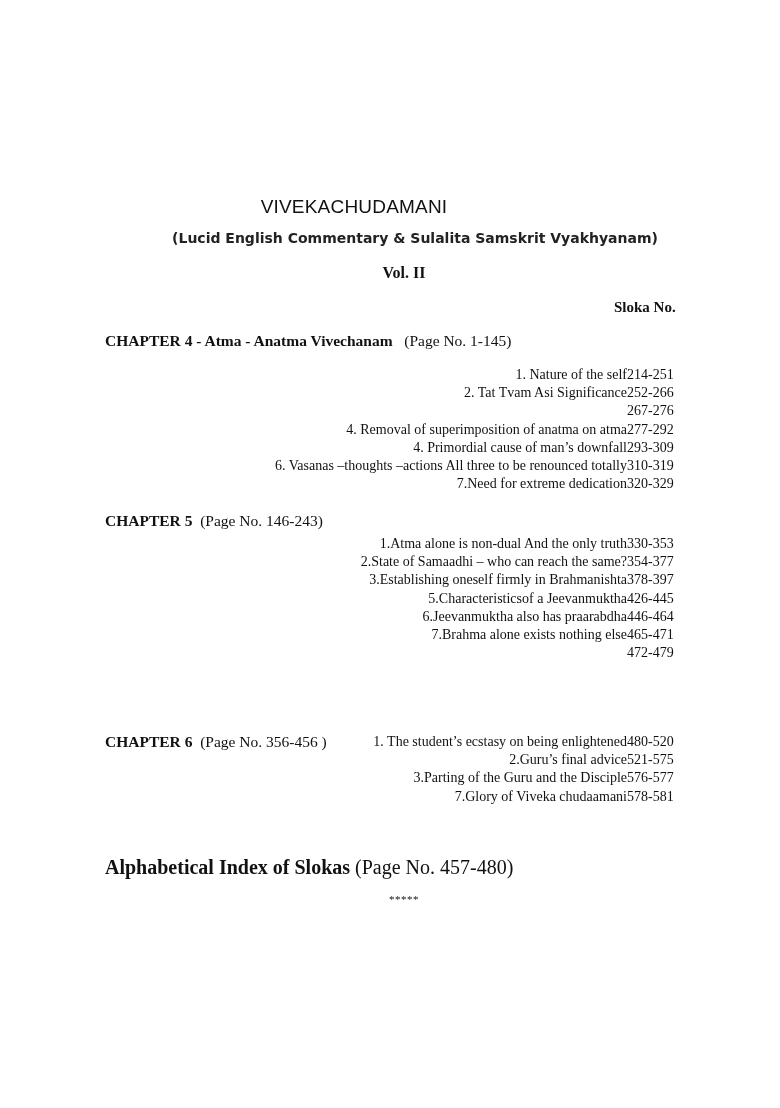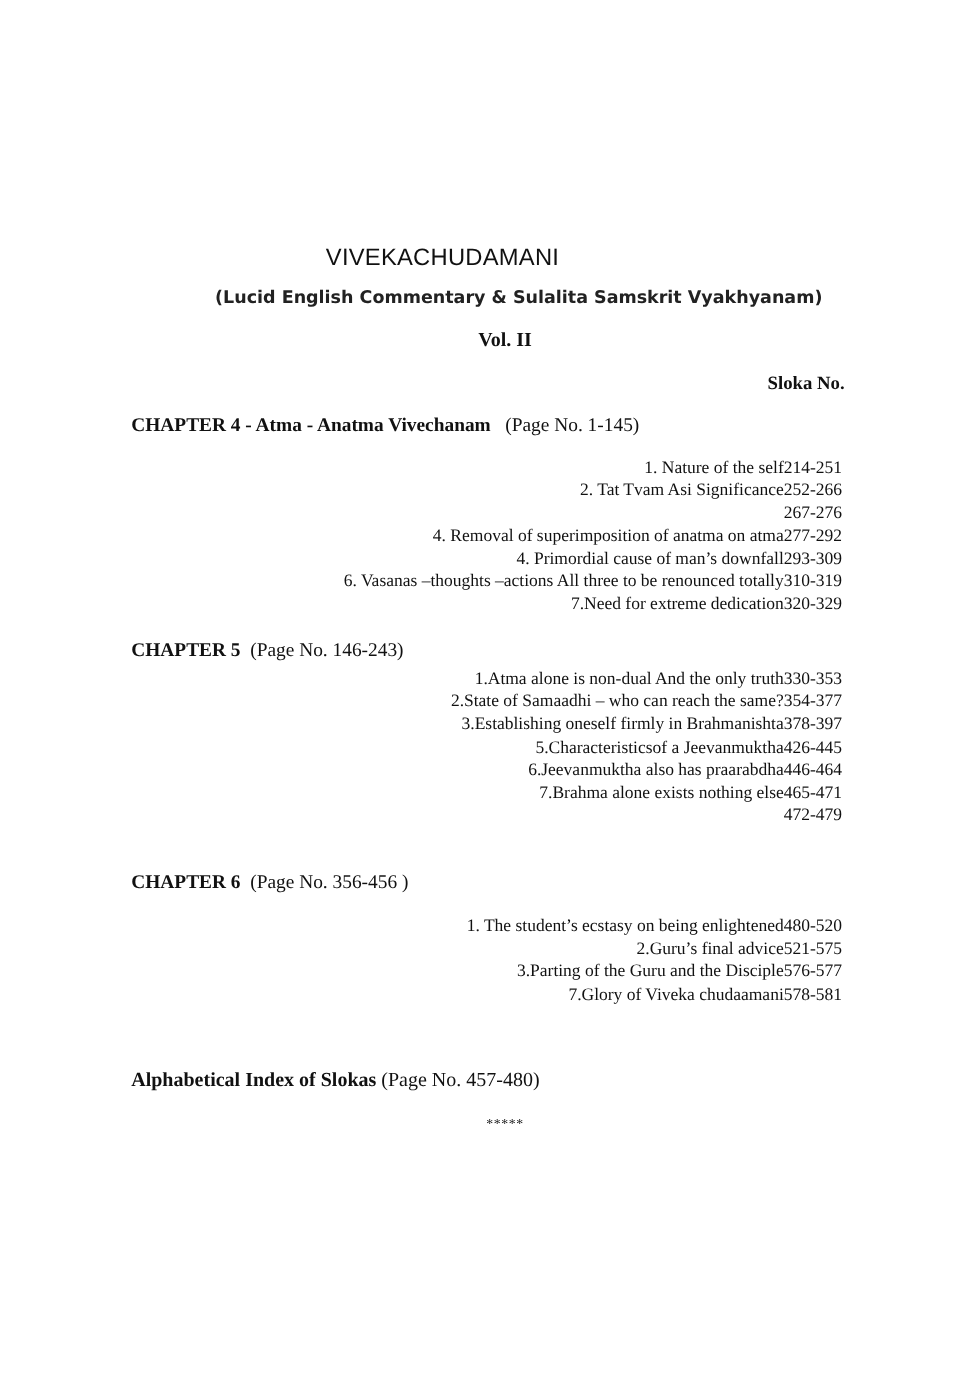--- a/index.html
+++ b/index.html
@@ -33,21 +33,21 @@
   .list { left: 105px; width: 580px; }
   .row {
     display: flex; justify-content: flex-end;
     font-size: 14px; line-height: 18.2px; height: 18.2px;
   }
   .row .num { width: 58px; text-align: left; }
   .stars {
     left: 0; width: 808px; top: 893px; text-align: center; font-size: 11px; letter-spacing: 0.5px;
   }
   .index {
-    left: 105px; top: 856px; font-size: 16px;
+    left: 105px; top: 856px; font-size: 20px;
   }
 </style>
 </head>
 <body>
 
 <div class="abs title">VIVEKACHUDAMANI</div>
 <div class="abs subtitle">(Lucid English Commentary &amp; Sulalita Samskrit Vyakhyanam)</div>
 <div class="abs vol">Vol. II</div>
 <div class="abs sloka-head">Sloka No.</div>
 
@@ -112,21 +112,21 @@
     </div>
   <div class="row">
       <span>7.Brahma alone exists nothing else</span>
       <span class="num">465-471</span>
     </div>
   <div class="row">
       <span class="num">472-479</span>
     </div>
 </div>
 
-<div class="abs chap" style="top:697px;">
+<div class="abs chap" style="top:733px;">
   <b>CHAPTER 6</b>&nbsp;
   <span>(Page No. 356-456 )</span>
 </div>
 <div class="abs list" style="top:733px;">
   <div class="row">
       <span>1. The student’s ecstasy on being enlightened</span>
       <span class="num">480-520</span>
     </div>
   <div class="row">
       <span>2.Guru’s final advice</span>

